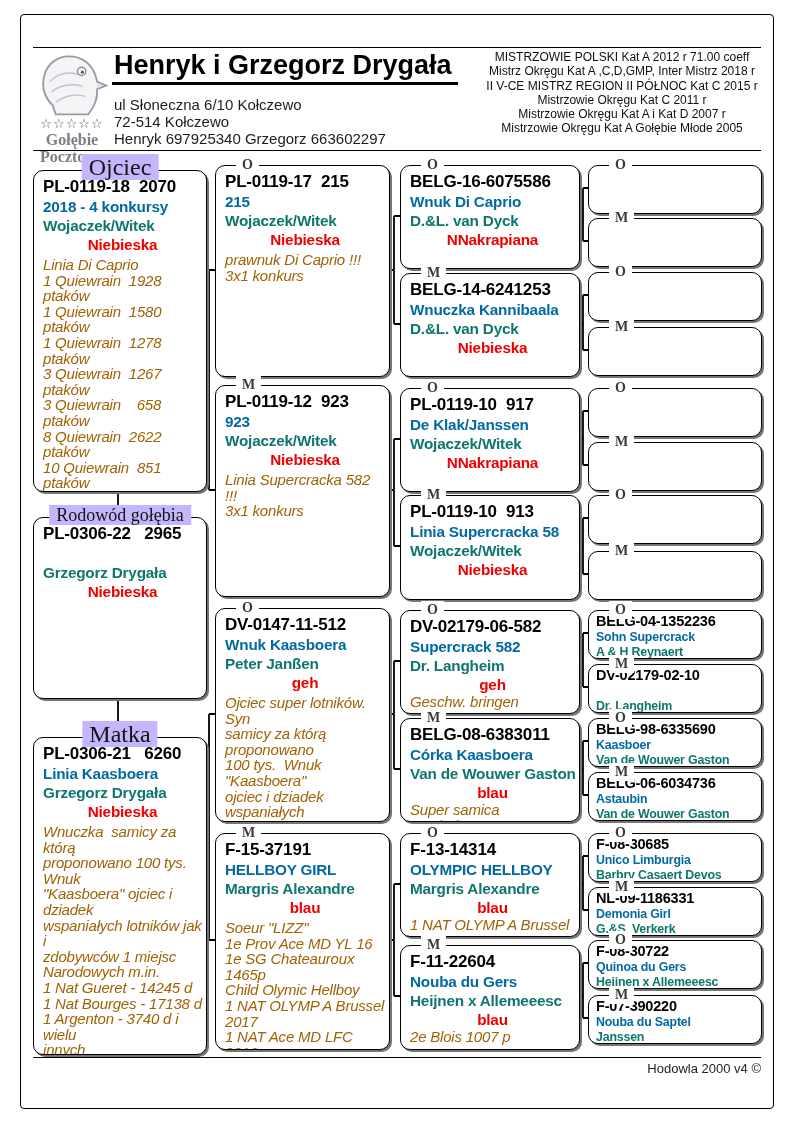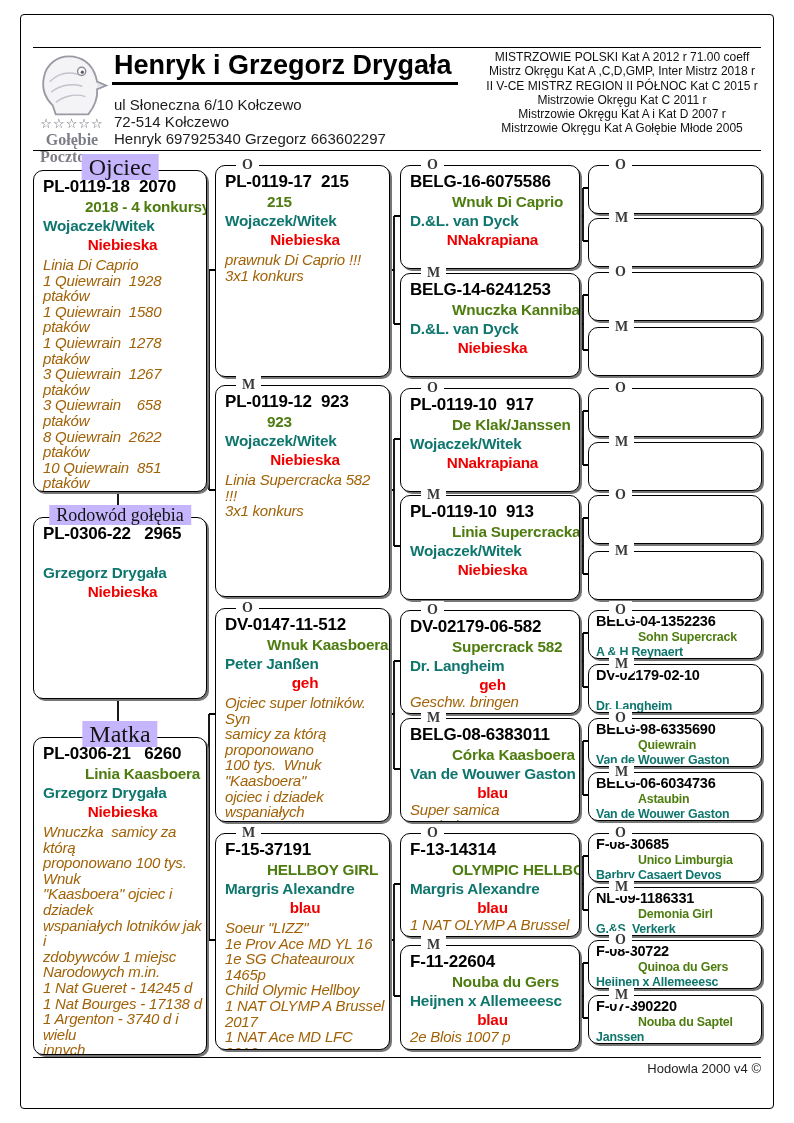--- a/index.html
+++ b/index.html
@@ -26,21 +26,21 @@
     box-shadow:2px 2px 0 #767676;}
   .inner{overflow:hidden;height:100%;border-radius:8px;padding:5px 4px 0 9px;box-sizing:border-box;}
   .marker{position:absolute;top:-10px;left:20px;background:#fff;padding:0 6px;
     font-family:"Liberation Serif", serif;font-weight:bold;font-size:14px;line-height:18px;color:#3a3a3a;}
   .boxlabel{position:absolute;left:50%;transform:translateX(-50%);background:#c4b5fd;
     padding:0 7px;font-family:"Liberation Serif", serif;font-weight:normal;color:#141414;white-space:nowrap;}
   .label-large{font-size:24px;top:-17px;line-height:26px;}
   .label-small{font-size:18px;top:-13px;line-height:20px;}
   .ring{font-size:17px;font-weight:bold;color:#000;white-space:pre;letter-spacing:-0.2px;line-height:21px;}
   .ln{font-weight:bold;font-size:15.3px;line-height:19px;white-space:nowrap;min-height:19px;letter-spacing:-0.2px;}
-  .darkred{color:#4d7c0f;margin-left:42px;} .red{color:#ee0000;text-align:center;} .blue{color:#0f766e;}
+  .darkred{color:#0369a1;} .red{color:#ee0000;text-align:center;} .blue{color:#0f766e;}
   .notes{font-size:15px;line-height:15.6px;color:#a16207;white-space:pre-wrap;margin-top:3px;letter-spacing:-0.2px;font-style:italic;}
   .col4 .inner{padding:2px 3px 0 7px;}
   .col4 .ring{font-size:14.5px;line-height:17px;}
   .col4 .ln{font-size:12.4px;line-height:14.5px;min-height:14.5px;}
   .connectors{position:absolute;left:0;top:0;pointer-events:none;}
   .footer-credit{position:absolute;right:33px;top:1061px;font-size:13px;color:#222;}
 </style>
 </head>
 <body>
 
@@ -340,21 +340,21 @@
     <div class="inner">
       <div class="ring">DV-02179-02-10</div>
       <div class="ln darkred"></div>
       <div class="ln blue">Dr. Langheim</div>
     </div>
   </div>
   <div class="box col4" style="left:588px;top:718px;width:172px;height:47px">
     <span class="marker">O</span>
     <div class="inner">
       <div class="ring">BELG-98-6335690</div>
-      <div class="ln darkred">Quiewrain</div>
+      <div class="ln darkred">Kaasboer</div>
       <div class="ln blue">Van de Wouwer Gaston</div>
     </div>
   </div>
   <div class="box col4" style="left:588px;top:772px;width:172px;height:47px">
     <span class="marker">M</span>
     <div class="inner">
       <div class="ring">BELG-06-6034736</div>
       <div class="ln darkred">Astaubin</div>
       <div class="ln blue">Van de Wouwer Gaston</div>
     </div>

